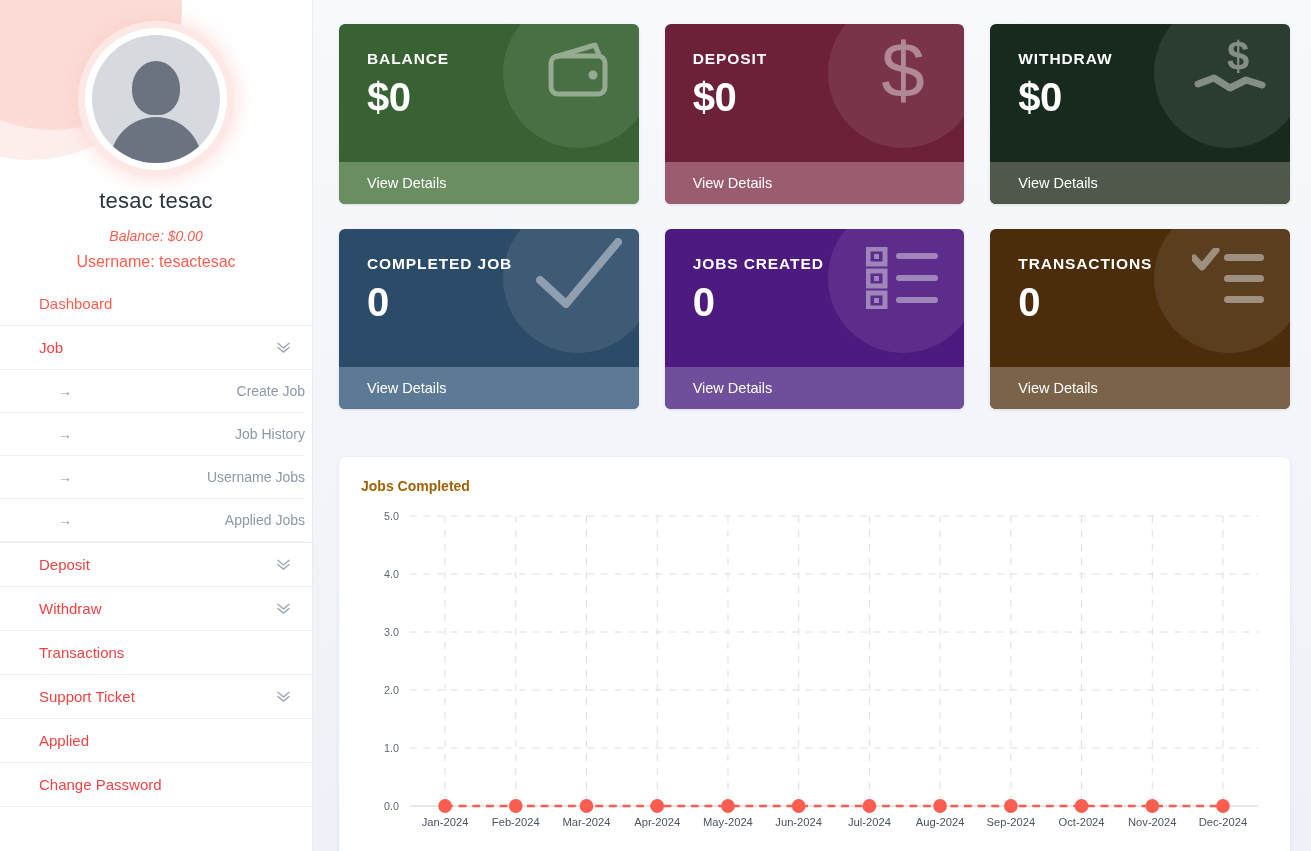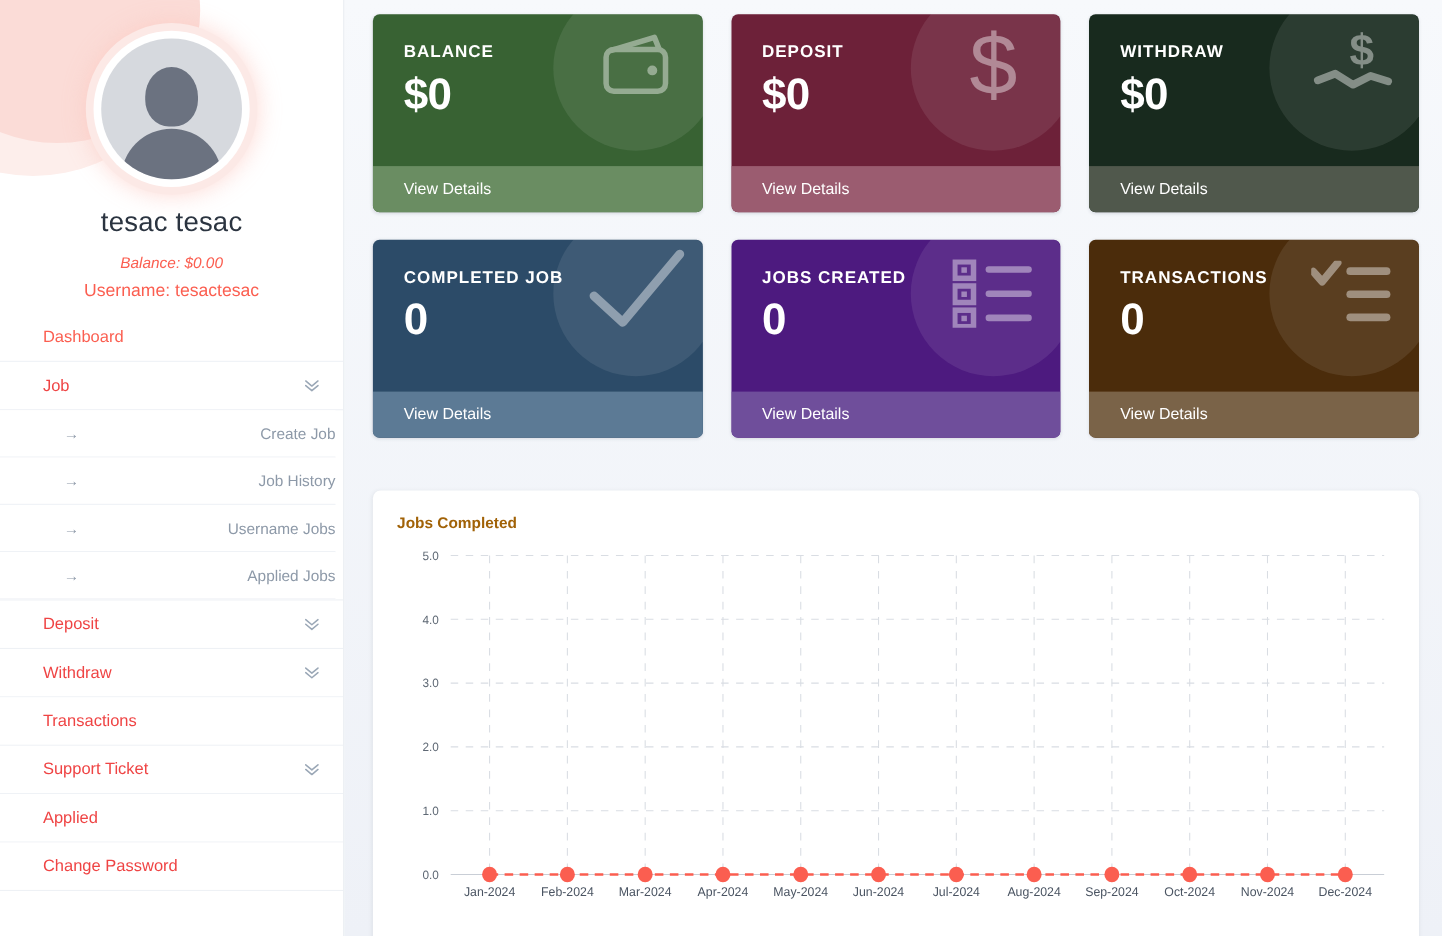--- a/index.html
+++ b/index.html
@@ -36,21 +36,21 @@
     background:#d6d9de; position:relative; overflow:hidden;
   }
   .avatar .head {
     position:absolute; width:48px; height:54px; left:40px; top:26px;
     background:#6b7280; border-radius:50% 50% 45% 45%;
   }
   .avatar .body {
     position:absolute; width:92px; height:62px; left:18px; top:82px;
     background:#6b7280; border-radius:46px 46px 0 0;
   }
-  .p-name { margin-top:18px; font-size:25px; color:#2b3440; letter-spacing:.2px; }
+  .p-name { margin-top:18px; font-size:22px; color:#2b3440; letter-spacing:.2px; }
   .p-balance { margin-top:14px; font-size:14px; font-style:italic; color:#fb5e50; }
   .p-username { margin-top:9px; font-size:16px; color:#fb5e50; }
 
   .nav { margin-top:24px; }
   .nav a, .nav .row {
     display:flex; align-items:center; justify-content:space-between;
     padding:13px 0 13px 39px;
     font-size:15px; color:#ef4444;
     text-decoration:none; cursor:pointer;
     border-bottom:1px solid #eef1f5;
@@ -68,21 +68,21 @@
     border-bottom:1px solid #eef1f5;
     margin-right:7px;
   }
   .sub a:last-child { border-bottom:1px solid #eef1f5; }
   .arrow { color:#8d99a8; font-size:14px; }
   .submenu-block { border-bottom:1px solid #e9edf2; }
 
   
   .main {
     flex:1; height:851px;
-    padding:13px 21px 0 26px;
+    padding:24px 21px 0 26px;
     overflow:hidden;
     background:linear-gradient(180deg,#f7f9fc 0%,#eef1f7 100%);
   }
   .cards {
     display:grid; grid-template-columns:repeat(3,1fr);
     gap:25px 26px;
   }
   .card {
     position:relative; border-radius:6px; overflow:hidden;
     box-shadow:0 1px 3px rgba(40,50,70,.13);

